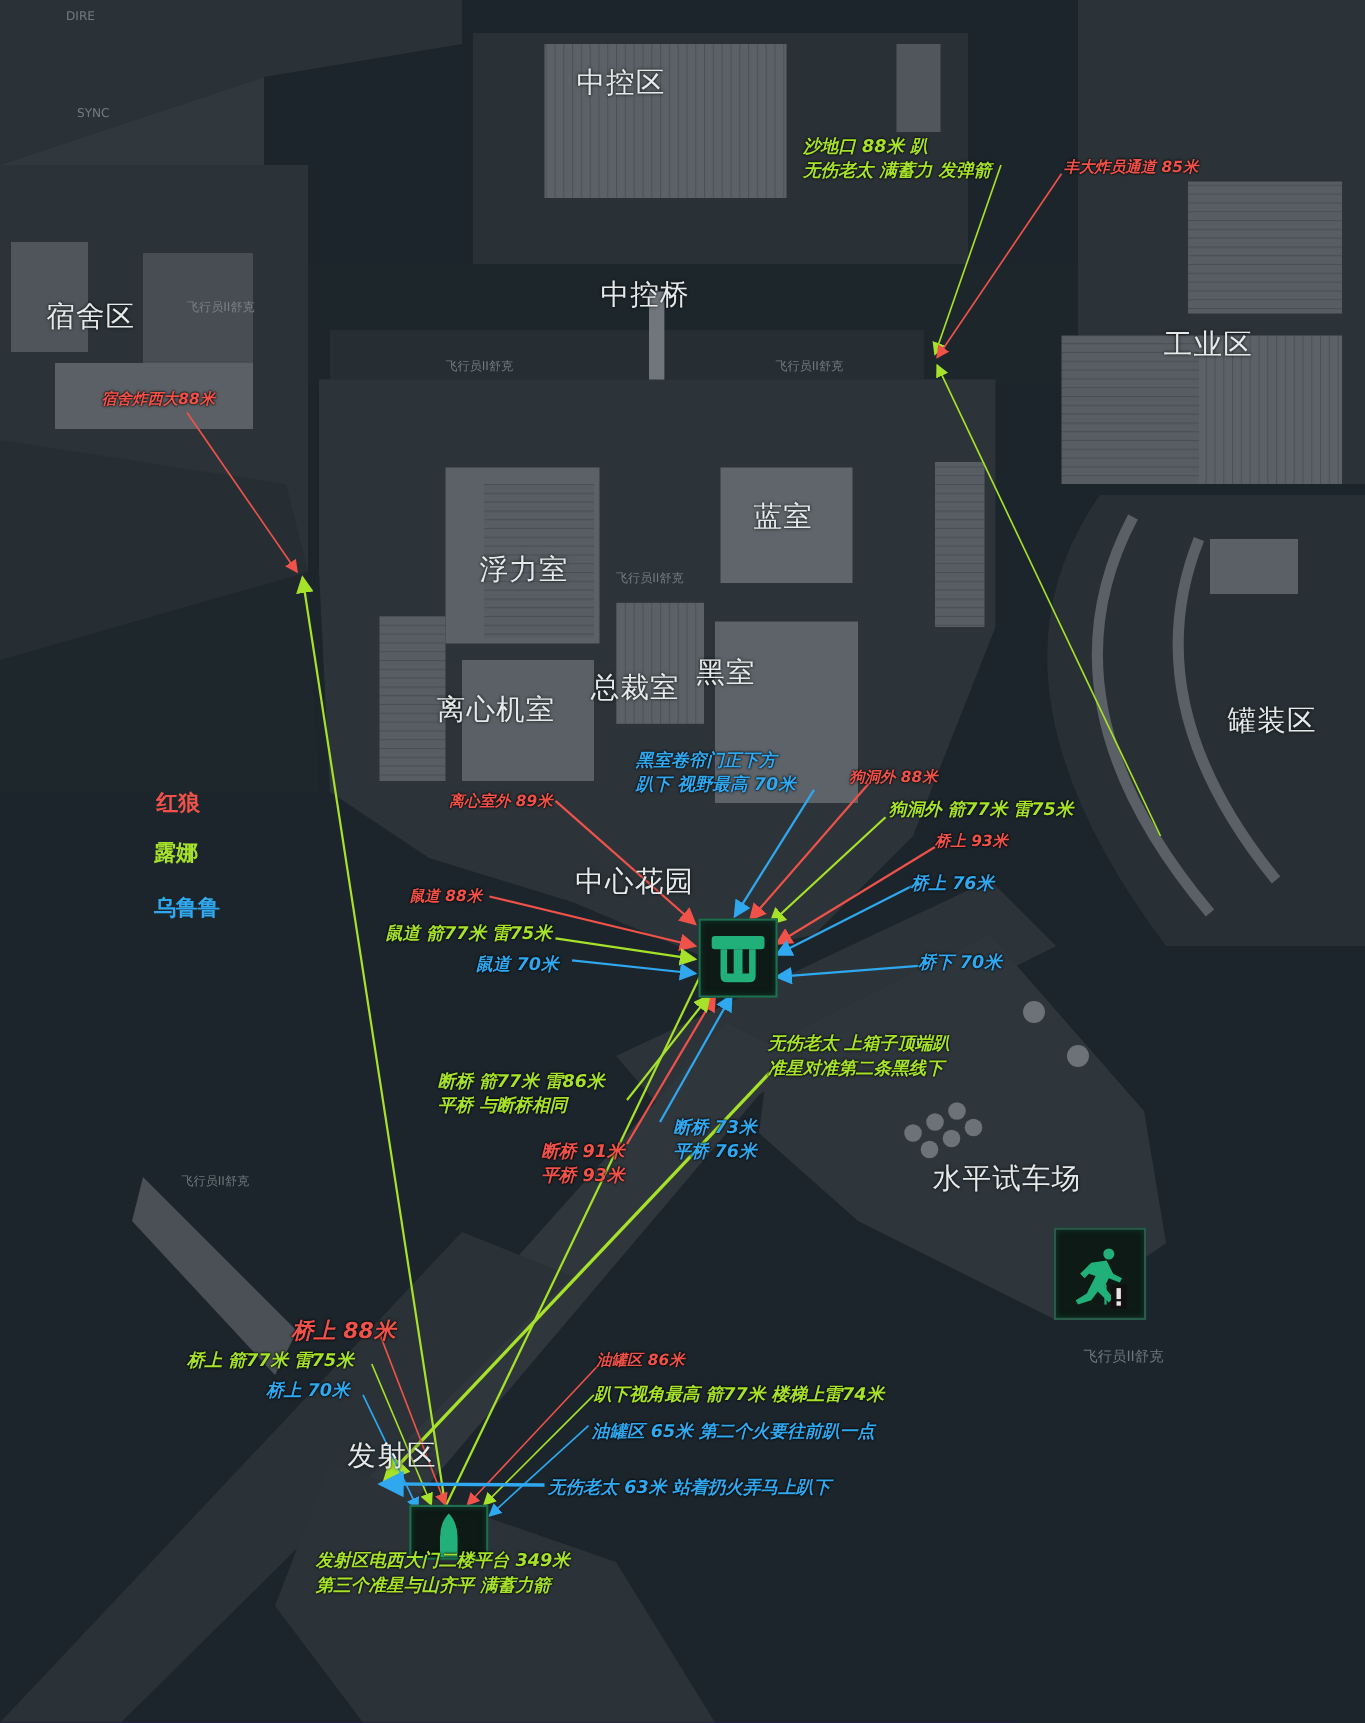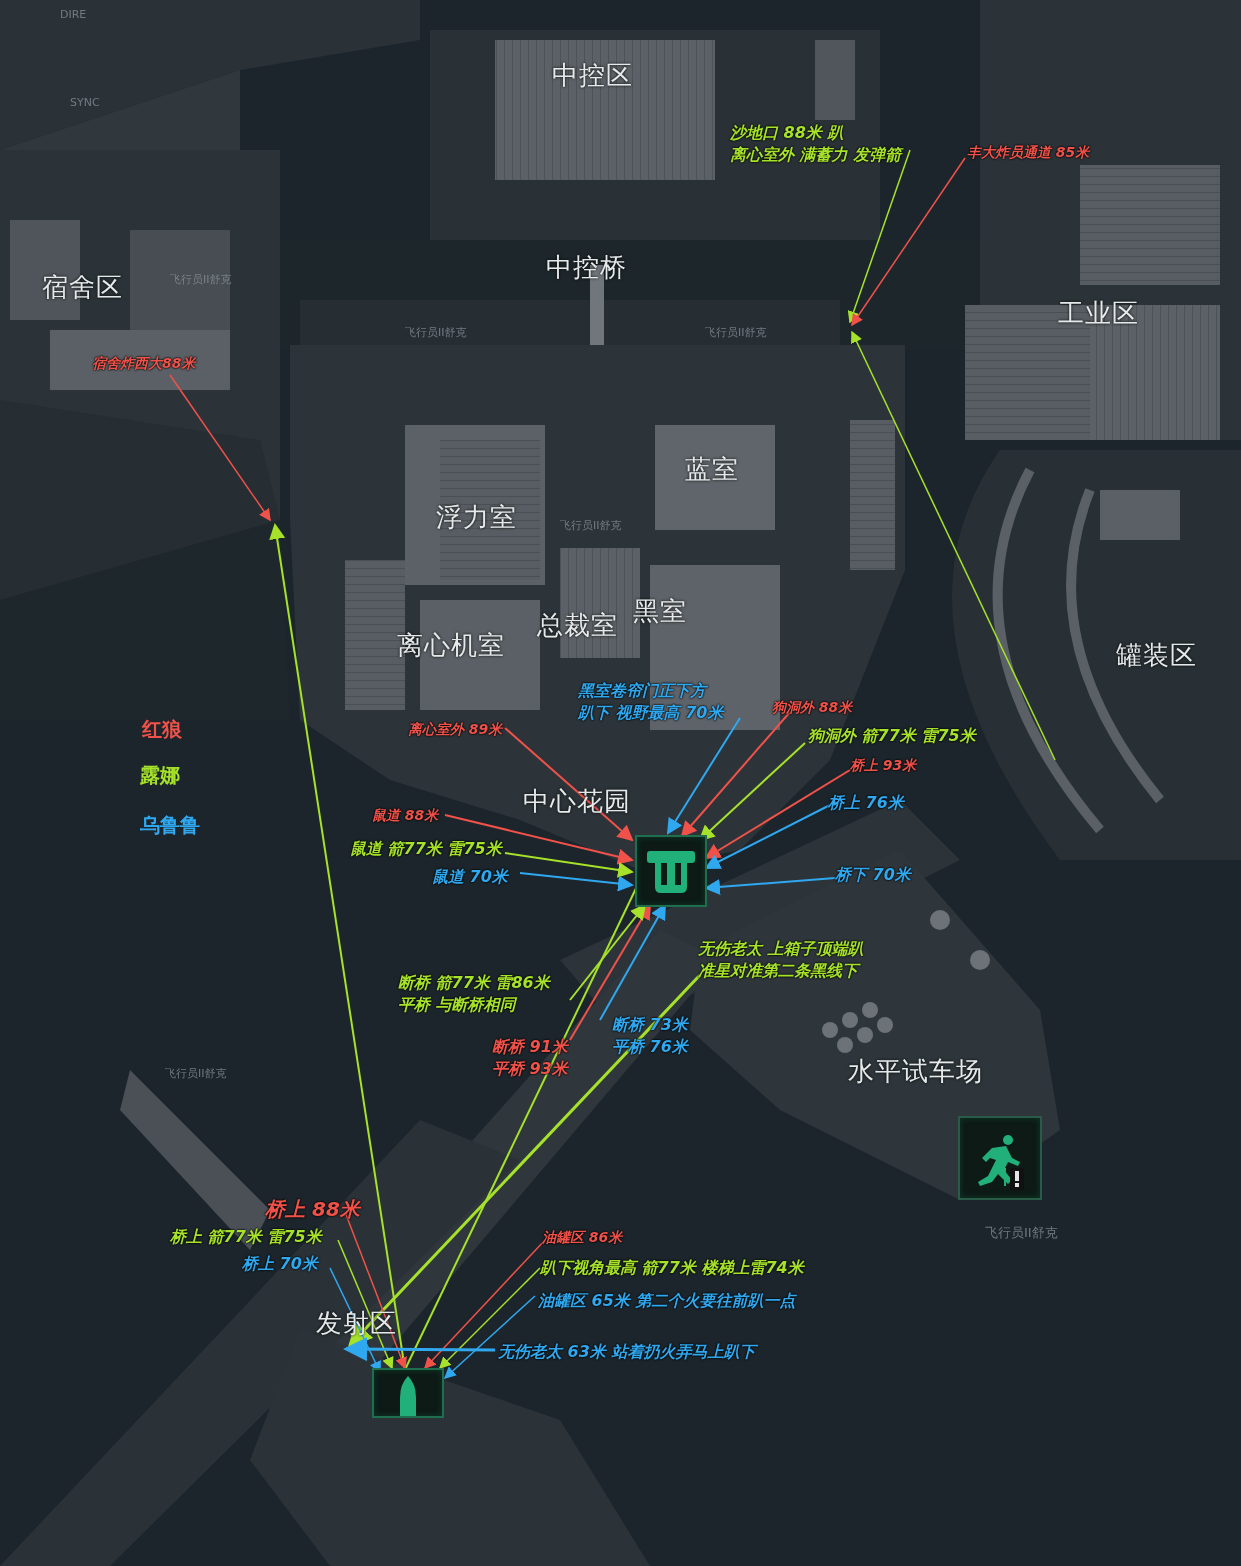--- a/index.html
+++ b/index.html
@@ -137,21 +137,21 @@
   </svg>
 
   <span class="faint" style="left:60px;top:8px;">DIRE</span>
   <span class="faint" style="left:70px;top:96px;">SYNC</span>
   <span class="faint" style="left:170px;top:272px;">飞行员II舒克</span>
   <span class="faint" style="left:405px;top:325px;">飞行员II舒克</span>
   <span class="faint" style="left:705px;top:325px;">飞行员II舒克</span>
   <span class="faint" style="left:560px;top:518px;">飞行员II舒克</span>
   <span class="faint" style="left:165px;top:1066px;">飞行员II舒克</span>
 
-  <span class="zone" style="left:552px;top:58px;font-family:Liberation Serif, serif;">中控区</span>
+  <span class="zone" style="left:524px;top:58px;font-family:Liberation Serif, serif;">中控区</span>
   <span class="zone" style="left:546px;top:250px;">中控桥</span>
   <span class="zone" style="left:42px;top:270px;">宿舍区</span>
   <span class="zone" style="left:1058px;top:296px;">工业区</span>
   <span class="zone" style="left:436px;top:500px;">浮力室</span>
   <span class="zone" style="left:685px;top:452px;">蓝室</span>
   <span class="zone" style="left:537px;top:608px;">总裁室</span>
   <span class="zone" style="left:633px;top:594px;">黑室</span>
   <span class="zone" style="left:397px;top:628px;">离心机室</span>
   <span class="zone" style="left:1116px;top:638px;">罐装区</span>
   <span class="zone" style="left:523px;top:784px;">中心花园</span>
@@ -182,21 +182,21 @@
       <rect x="50" y="50" width="14" height="22" fill="#111"></rect>
       <rect x="55" y="53" width="4" height="10" fill="#e6e6e6"></rect>
       <rect x="55" y="65" width="4" height="4" fill="#e6e6e6"></rect>
       <rect x="44" y="50" width="2" height="18" fill="#22b07a"></rect>
     </svg>
   </div>
   <span class="faint" style="left:985px;top:1224px;font-size:13px;">飞行员II舒克</span>
 
   <div class="note green" style="left:730px;top:122px;">
     <span class="l">沙地口 88米 趴</span>
-    <span class="l">离心室外 满蓄力 发弹箭</span>
+    <span class="l">无伤老太 满蓄力 发弹箭</span>
   </div>
   <div class="note red" style="left:967px;top:141px;font-size:14px;">
     <span class="l">丰大炸员通道 85米</span>
   </div>
   <div class="note red" style="left:92px;top:352px;font-size:14px;">
     <span class="l">宿舍炸西大88米</span>
   </div>
   <div class="note blue" style="left:578px;top:680px;">
     <span class="l">黑室卷帘门正下方</span>
     <span class="l">趴下 视野最高 70米</span>
@@ -258,14 +258,18 @@
   </div>
   <div class="note green" style="left:540px;top:1257px;">
     <span class="l">趴下视角最高 箭77米 楼梯上雷74米</span>
   </div>
   <div class="note blue" style="left:538px;top:1290px;">
     <span class="l">油罐区 65米 第二个火要往前趴一点</span>
   </div>
   <div class="note blue" style="left:498px;top:1341px;">
     <span class="l">无伤老太 63米 站着扔火弄马上趴下</span>
   </div>
+  <div class="note green" style="left:287px;top:1408px;">
+    <span class="l">发射区电西大门二楼平台 349米</span>
+    <span class="l">第三个准星与山齐平 满蓄力箭</span>
+  </div>
 
 </div>
 
 </body></html>

